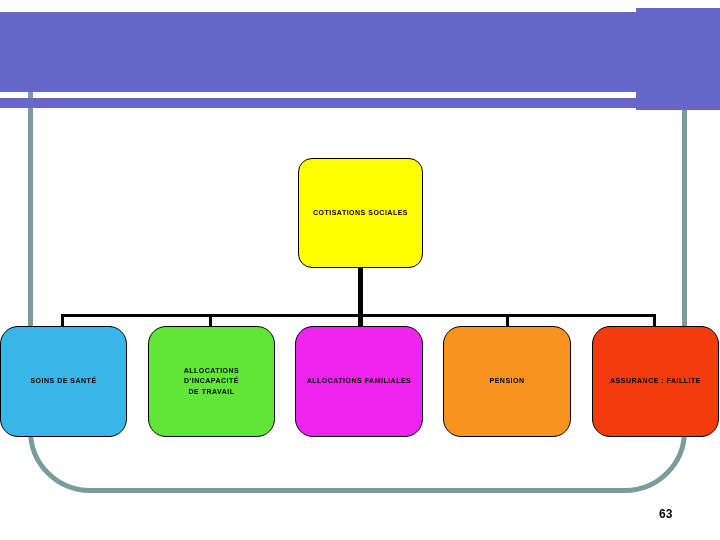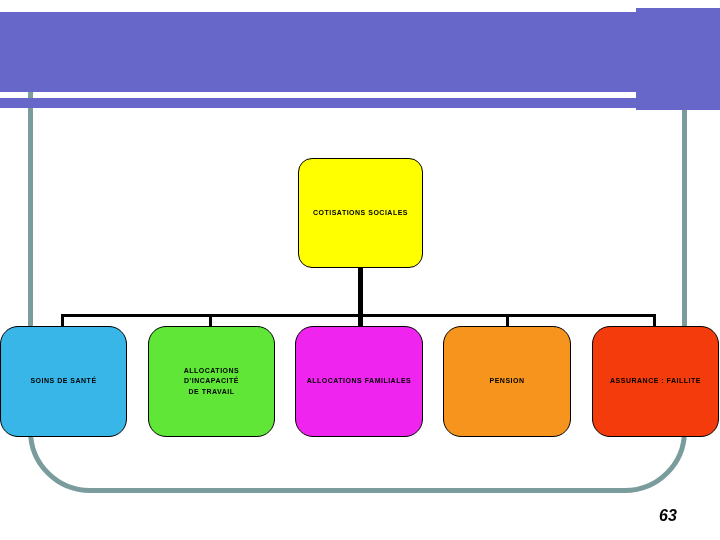--- a/index.html
+++ b/index.html
@@ -86,25 +86,24 @@
   .child.c1 { left: 148px; }
   .child.c2 { left: 295px; width: 128px; }
   .child.c3 { left: 443px; width: 128px; }
   .child.c4 { left: 592px; }
   .root span, .child.c0 span, .child.c2 span, .child.c3 span, .child.c4 span { white-space: nowrap; }
   .child.c1 span { width: 64px; }
   
   .page-num {
     position: absolute;
     left: 659px; top: 507px;
-    font-size: 16px;
+    font-size: 12px;
     font-weight: bold;
     color: #000000;
     z-index: 5;
-    font-style: italic;
   }
 </style>
 </head>
 <body>
 
 <div class="slide">
 
   <div class="frame" style="border-color: rgb(122, 156, 156);"></div>
 
   <div class="header-band" style="background: rgb(102, 103, 201);"></div>

